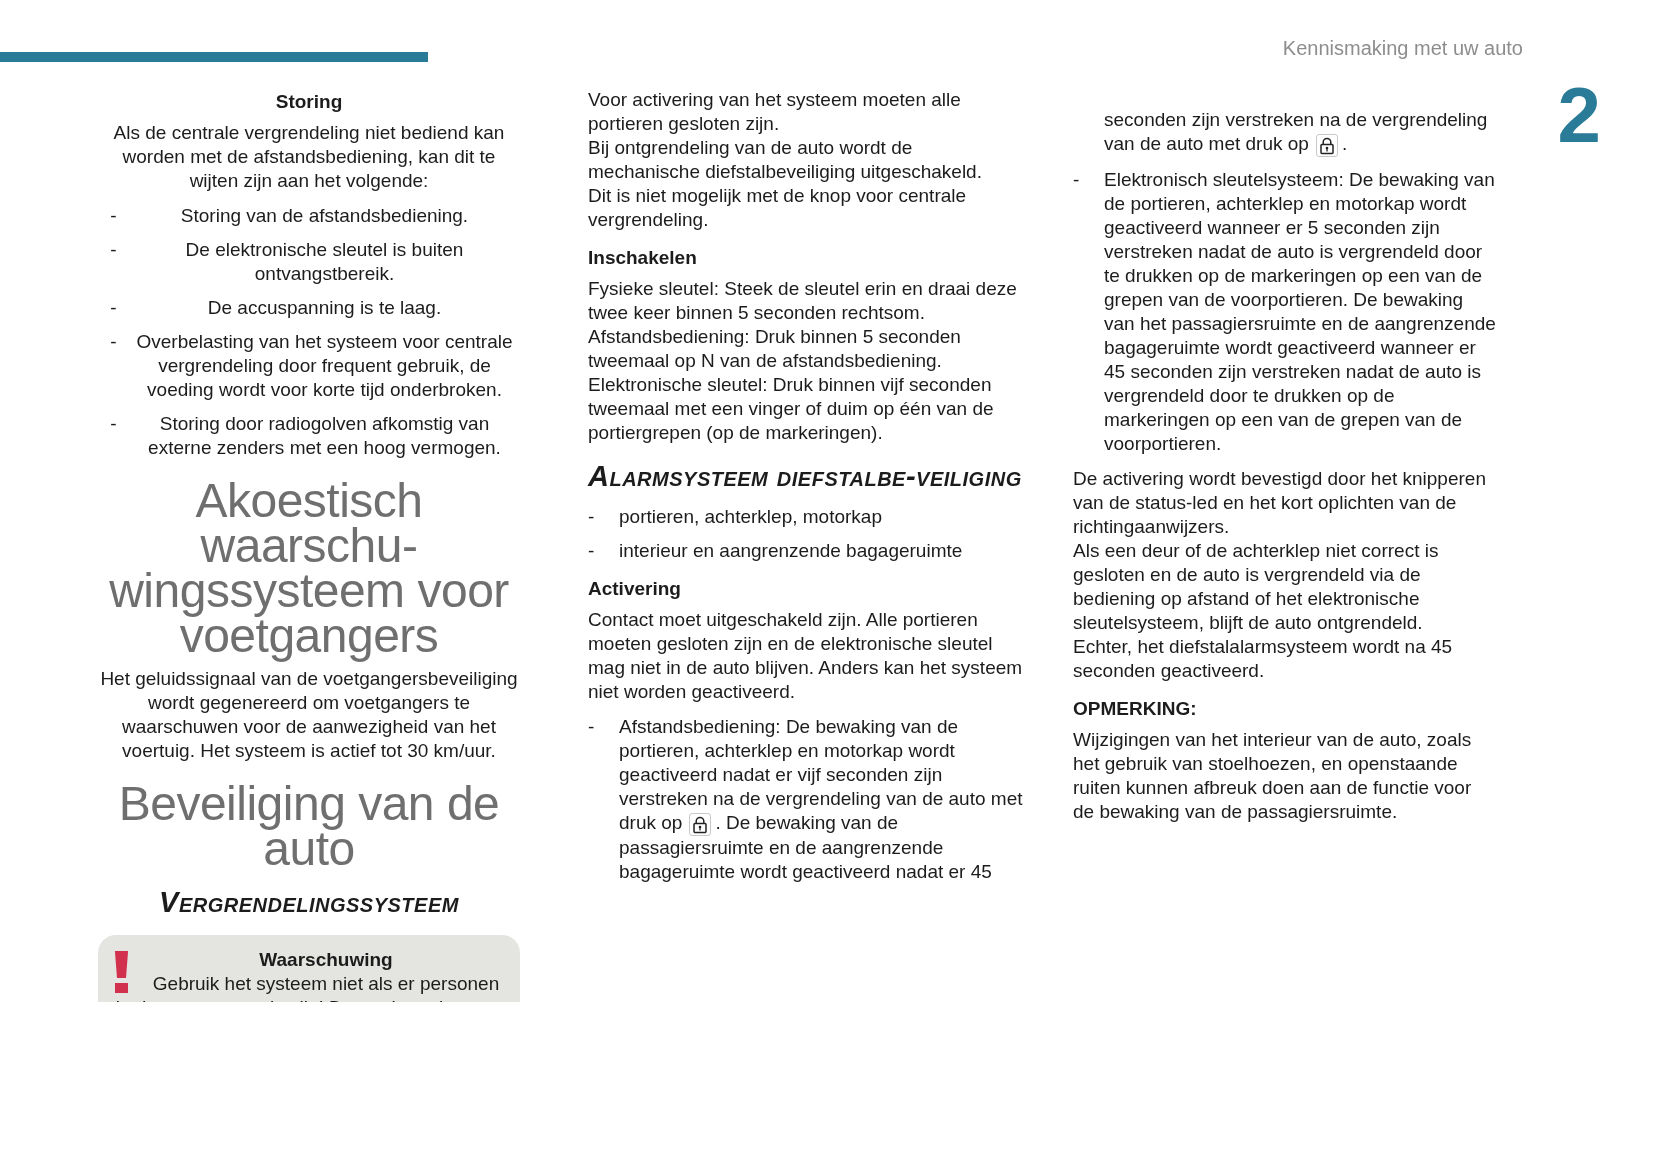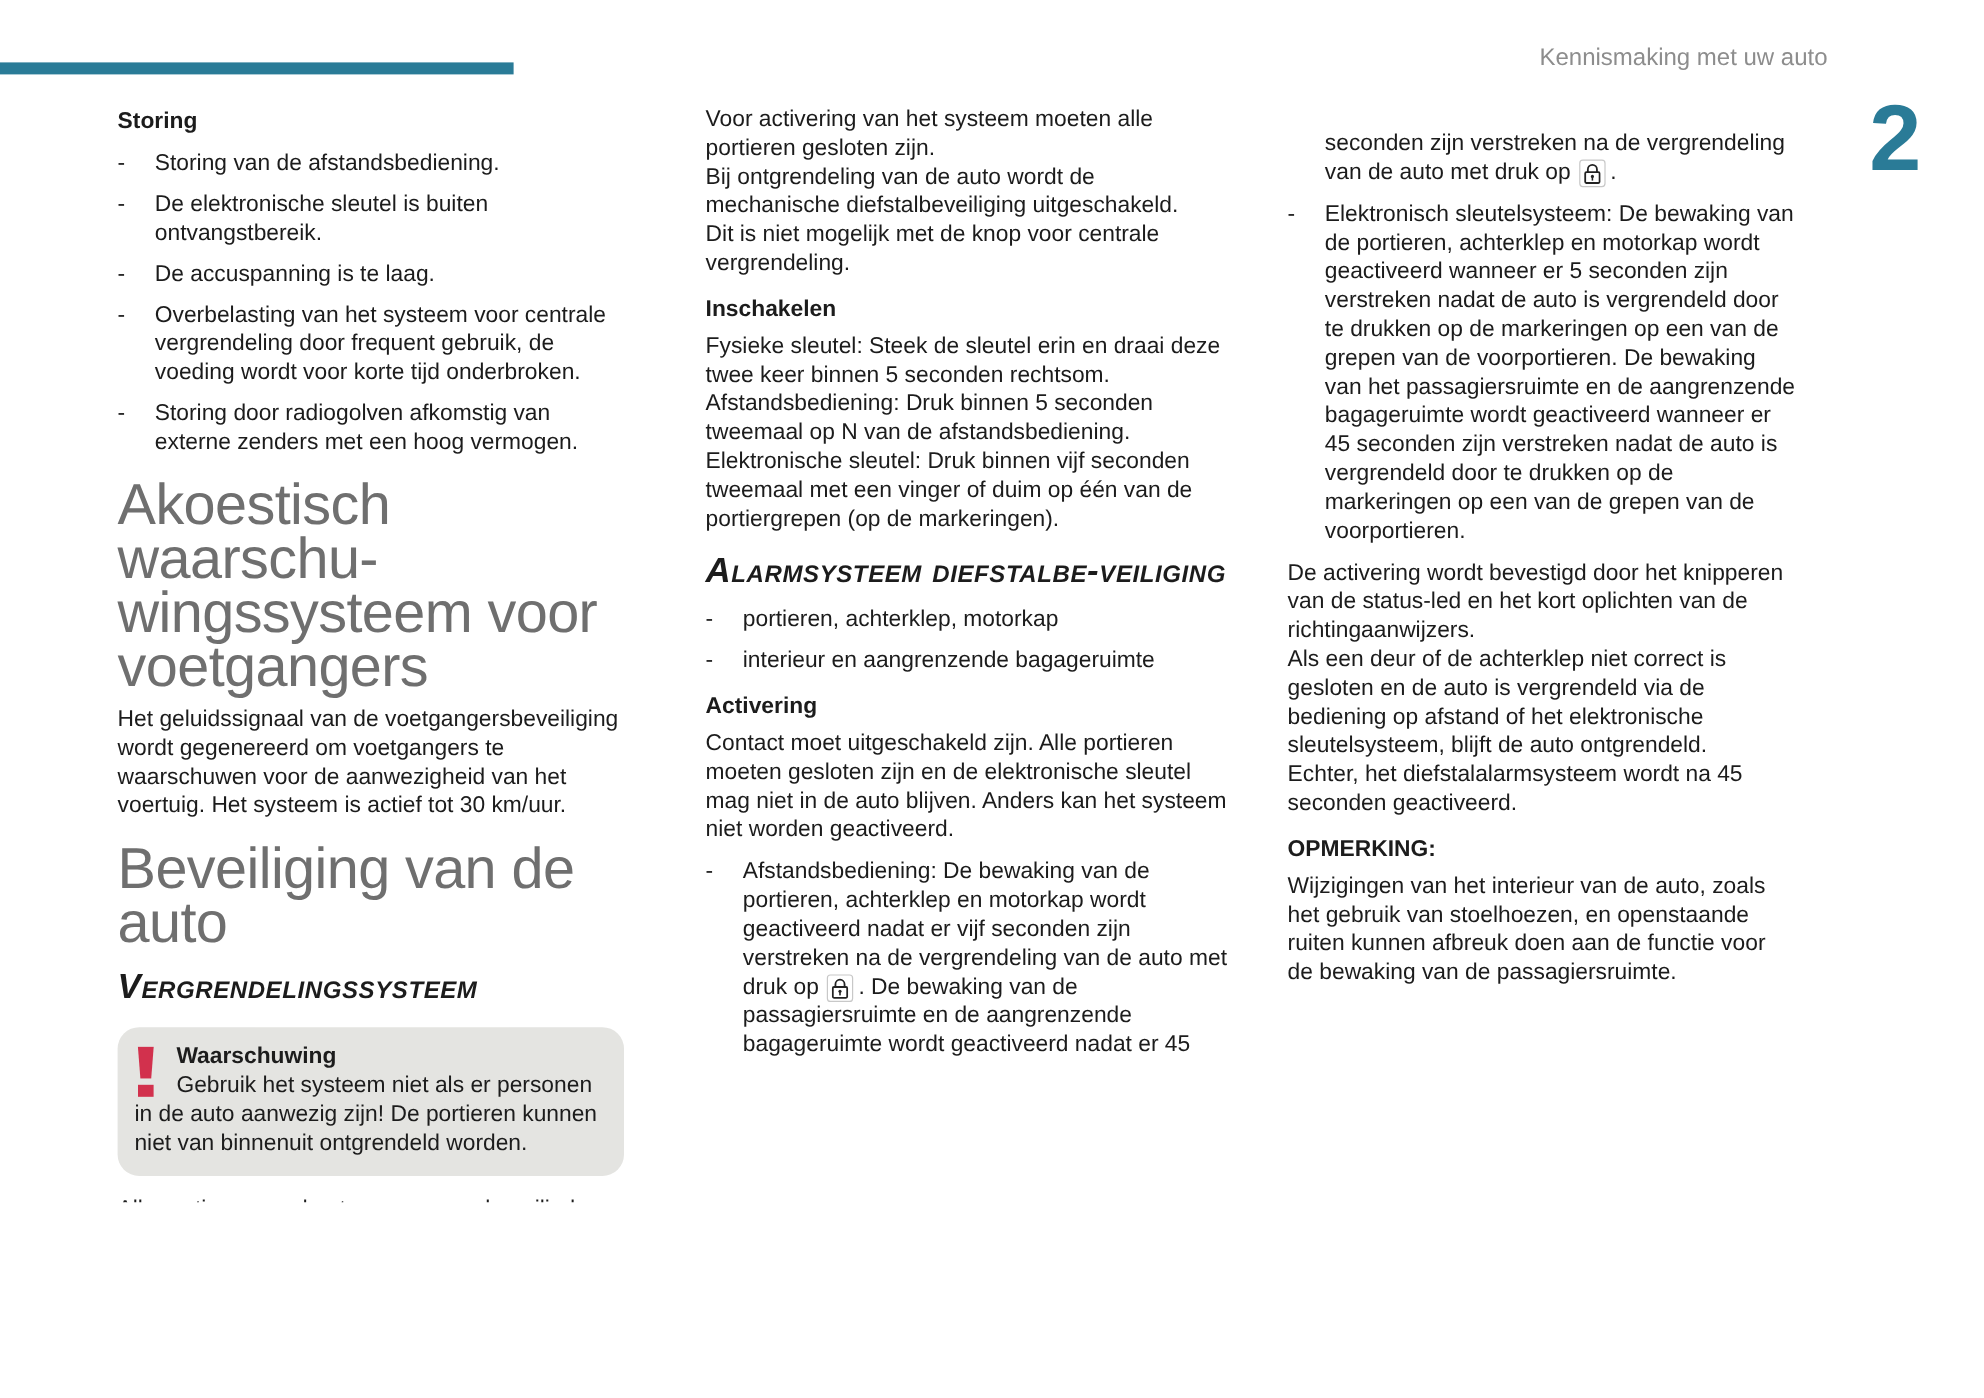--- a/index.html
+++ b/index.html
@@ -7,21 +7,21 @@
     position:relative;width:1653px;height:1002px;background:#ffffff;
     font-family:"Liberation Sans","DejaVu Sans",sans-serif;
     color:#1c1c1c;overflow:hidden;
   }
   .accent-bar{position:absolute;left:0;top:52px;width:428px;height:10px;background:#2a7b97;}
   .section-title{position:absolute;top:37px;right:130px;font-size:20px;color:#8d8d8d;}
   .chapter-num{position:absolute;top:84px;right:52px;font-size:78px;line-height:0.82;font-weight:800;color:#2a7b97;}
   .page-num{position:absolute;top:1104px;right:56px;font-size:19px;font-weight:700;color:#6f6f6f;}
 
   .col{position:absolute;top:88px;font-size:19px;line-height:24px;}
-  #col1{left:98px;width:422px;}
+  #col1{left:98px;width:422px;text-align:center;}
   #col2{left:588px;width:440px;}
   #col3{left:1073px;width:424px;margin-top:20px;}
 
   .body{margin:0;white-space:pre-line;}
   .h-sub{font-size:19px;font-weight:700;margin:14px 0 7px;}
   .h-sub.first{margin-top:2px;}
   .h-gray{color:#6f6f6f;font-weight:400;font-size:48px;line-height:45px;letter-spacing:-0.5px;margin:18px 0 9px;}
   .h-caps{font-variant:small-caps;font-weight:700;font-size:29px;line-height:34px;letter-spacing:0.5px;margin:14px 0 12px;font-style:italic;}
 
   .blist{margin-top:11px;}
@@ -45,20 +45,21 @@
 <body>
 
 <div class="page">
 
   <div class="accent-bar"></div>
   <div class="section-title">Kennismaking met uw auto</div>
   <div class="chapter-num">2</div>
 
   <div class="col" id="col1">
     <h3 class="h-sub first">Storing</h3>
+    <p class="body">Als de centrale vergrendeling niet bediend kan worden met de afstandsbediening, kan dit te wijten zijn aan het volgende:</p>
 
     <div class="blist">
       <div class="bullet">
         <span class="dash">-</span>
         <span class="btext">Storing van de afstandsbediening.</span>
       </div>
       <div class="bullet">
         <span class="dash">-</span>
         <span class="btext">De elektronische sleutel is buiten ontvangstbereik.</span>
       </div>

